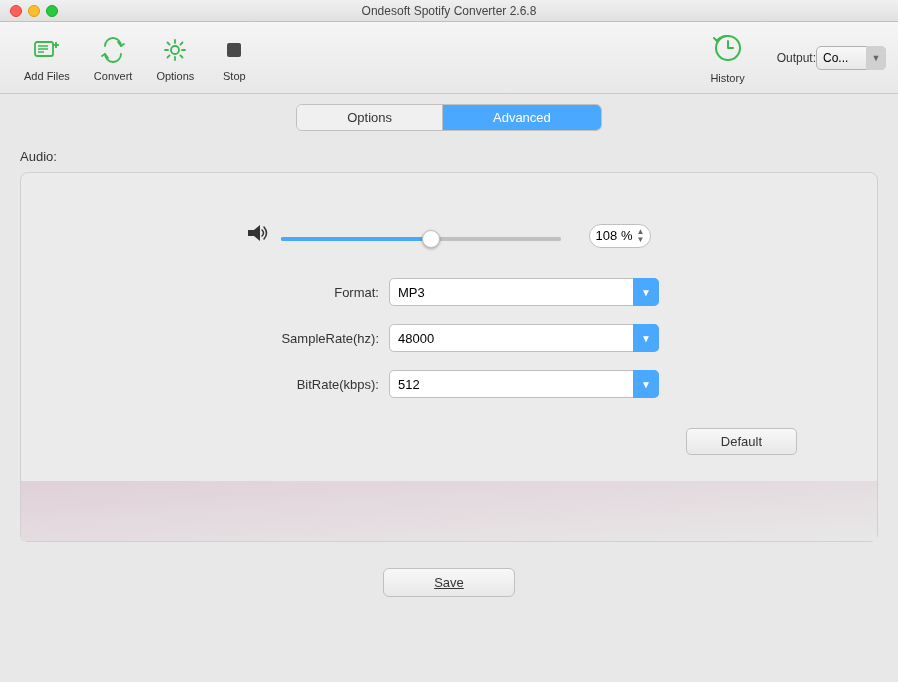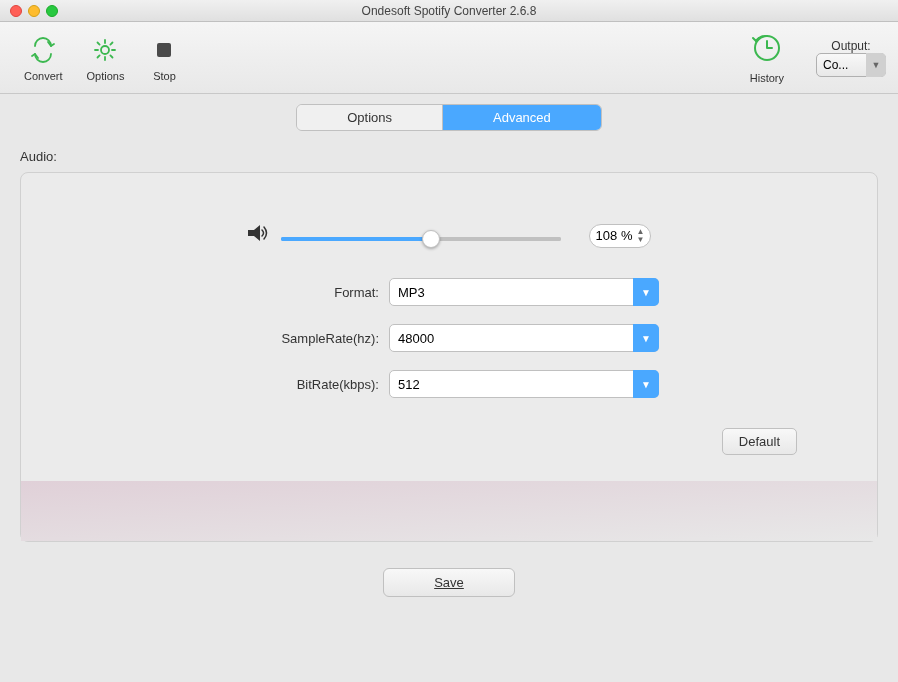--- a/index.html
+++ b/index.html
@@ -96,21 +96,20 @@
       padding: 8px 12px;
     }
     .history-btn .label {
       font-size: 11px;
       color: #333;
     }
     .output-area {
       display: flex;
       align-items: center;
       gap: 0;
-      flex-direction: column;
     }
     .output-label {
       font-size: 12px;
       color: #333;
     }
     .output-select {
       background: linear-gradient(to bottom, #f8f8f8, #e8e8e8);
       border: 1px solid #b0b0b0;
       border-radius: 5px;
       padding: 3px 6px;
@@ -293,21 +292,21 @@
     }
 
     
     .default-btn-row {
       display: flex;
       justify-content: flex-end;
       margin-top: 30px;
       padding-right: 60px;
     }
     .default-btn {
-      padding: 5px 16px;
+      padding: 5px 34px;
       border: 1px solid #c0c0c0;
       border-radius: 5px;
       background: linear-gradient(to bottom, #f8f8f8, #e8e8e8);
       font-size: 13px;
       cursor: pointer;
       color: #333;
     }
 
     
     .save-row {
@@ -344,20 +343,33 @@
   <div class="window-controls">
     <button class="win-btn close"></button>
     <button class="win-btn minimize"></button>
     <button class="win-btn maximize"></button>
   </div>
   <span class="title-text">Ondesoft Spotify Converter 2.6.8</span>
 </div>
 
 <div class="toolbar">
 
+  <button class="toolbar-btn">
+    <div class="icon">
+      <svg width="28" height="28" viewBox="0 0 28 28" fill="none">
+        <rect x="2" y="6" width="18" height="14" rx="2" stroke="#3cb850" stroke-width="1.8" fill="none"></rect>
+        <line x1="20" y1="9" x2="26" y2="9" stroke="#3cb850" stroke-width="1.8"></line>
+        <line x1="23" y1="6" x2="23" y2="12" stroke="#3cb850" stroke-width="1.8"></line>
+        <line x1="5" y1="10" x2="15" y2="10" stroke="#3cb850" stroke-width="1.5"></line>
+        <line x1="5" y1="13" x2="15" y2="13" stroke="#3cb850" stroke-width="1.5"></line>
+        <line x1="5" y1="16" x2="11" y2="16" stroke="#3cb850" stroke-width="1.5"></line>
+      </svg>
+    </div>
+    <span class="label">Add Files</span>
+  </button>
 
   <button class="toolbar-btn">
     <div class="icon">
       <svg width="28" height="28" viewBox="0 0 28 28" fill="none">
         <path d="M6 10 A8 8 0 0 1 22 10" stroke="#3cb850" stroke-width="1.8" stroke-linecap="round" fill="none"></path>
         <path d="M22 18 A8 8 0 0 1 6 18" stroke="#3cb850" stroke-width="1.8" stroke-linecap="round" fill="none"></path>
         <polyline points="19,6 22,10 25,8" stroke="#3cb850" stroke-width="1.8" stroke-linecap="round" stroke-linejoin="round" fill="none"></polyline>
         <polyline points="9,22 6,18 3,20" stroke="#3cb850" stroke-width="1.8" stroke-linecap="round" stroke-linejoin="round" fill="none"></polyline>
       </svg>
     </div>

